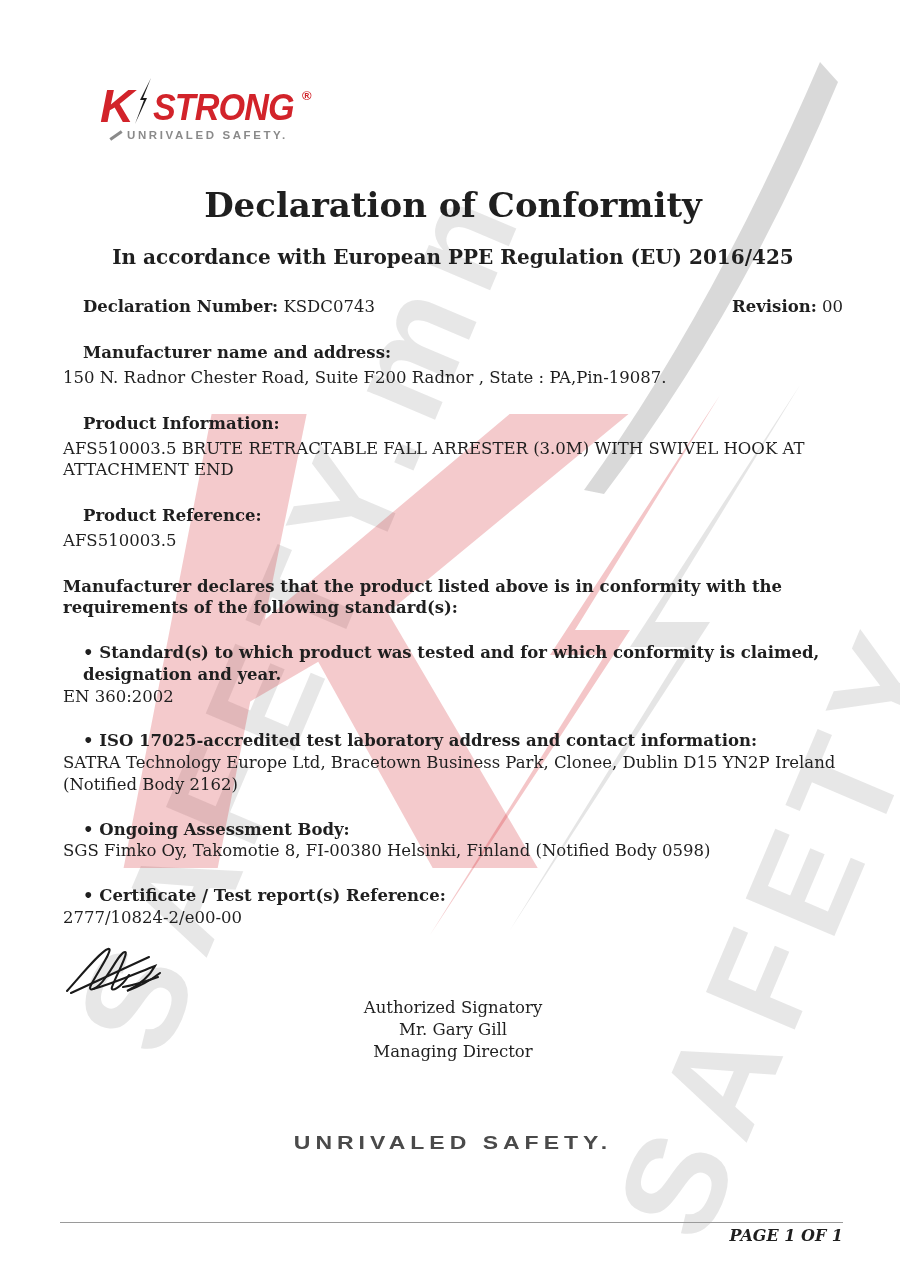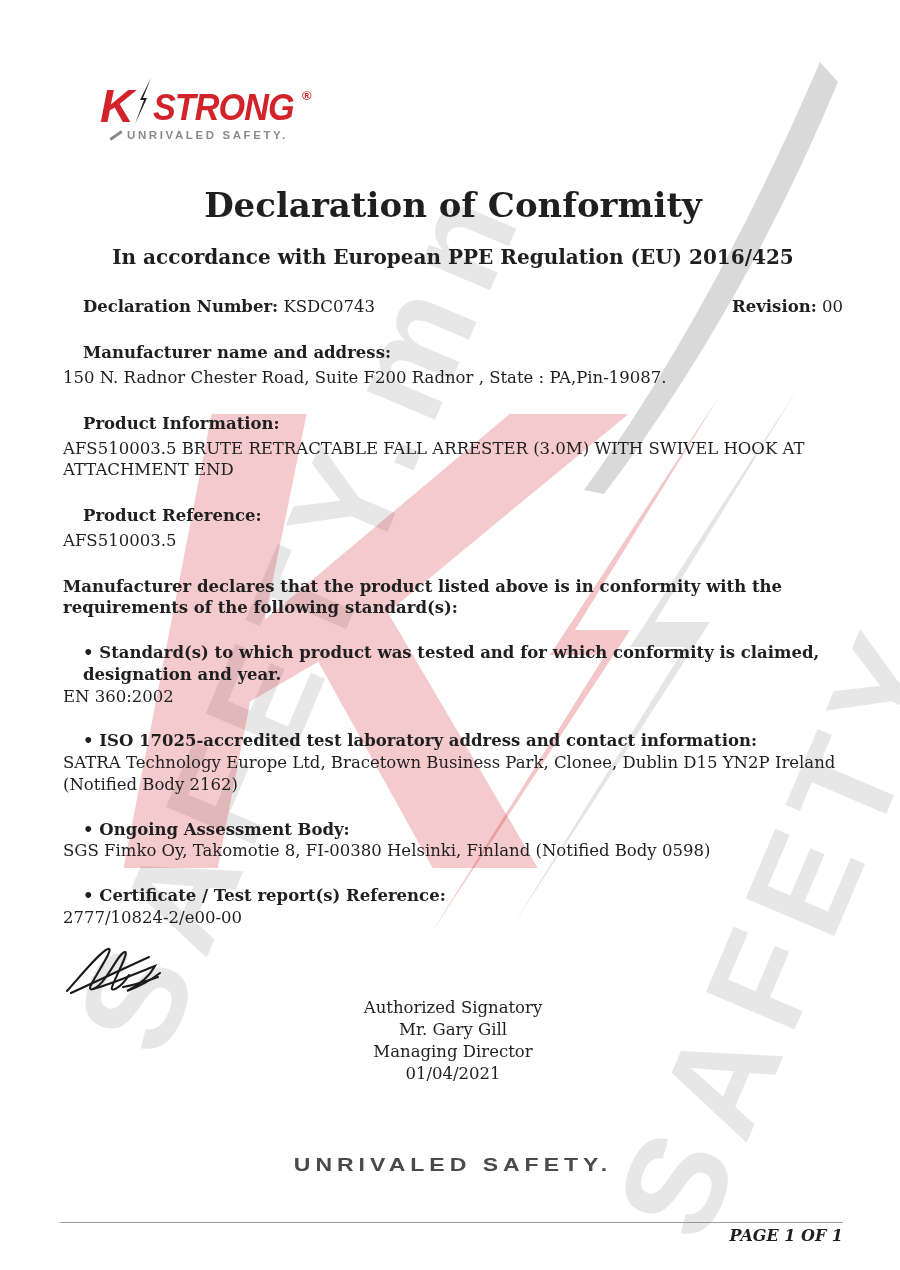--- a/index.html
+++ b/index.html
@@ -145,21 +145,20 @@
       <g fill="none" stroke="#1a1a1a" stroke-width="2.1" stroke-linecap="round">
         <path d="M4,46 C20,28 38,6 45,4 C52,2 34,28 28,40 C24,48 34,45 43,32 C52,19 58,7 62,7 C66,7 53,31 49,42 C47,48 58,43 66,30"></path>
         <path d="M8,48 L86,12"></path>
         <path d="M30,44 C52,38 74,28 92,21 C85,34 74,41 64,46 C75,42 88,35 97,28"></path>
         <path d="M60,42 C72,40 84,36 95,32"></path>
       </g>
     </svg>
     <div class="sig-line">Authorized Signatory</div>
     <div class="sig-line">Mr. Gary Gill</div>
     <div class="sig-line">Managing Director</div>
-    <div class="sig-line">01/04/2021</div>
 
     <div class="slogan">UNRIVALED SAFETY.</div>
   </div>
 
   <div class="footer-rule"></div>
   <div class="page-num">PAGE 1 OF 1</div>
 
 </div>
 
 </body></html>

